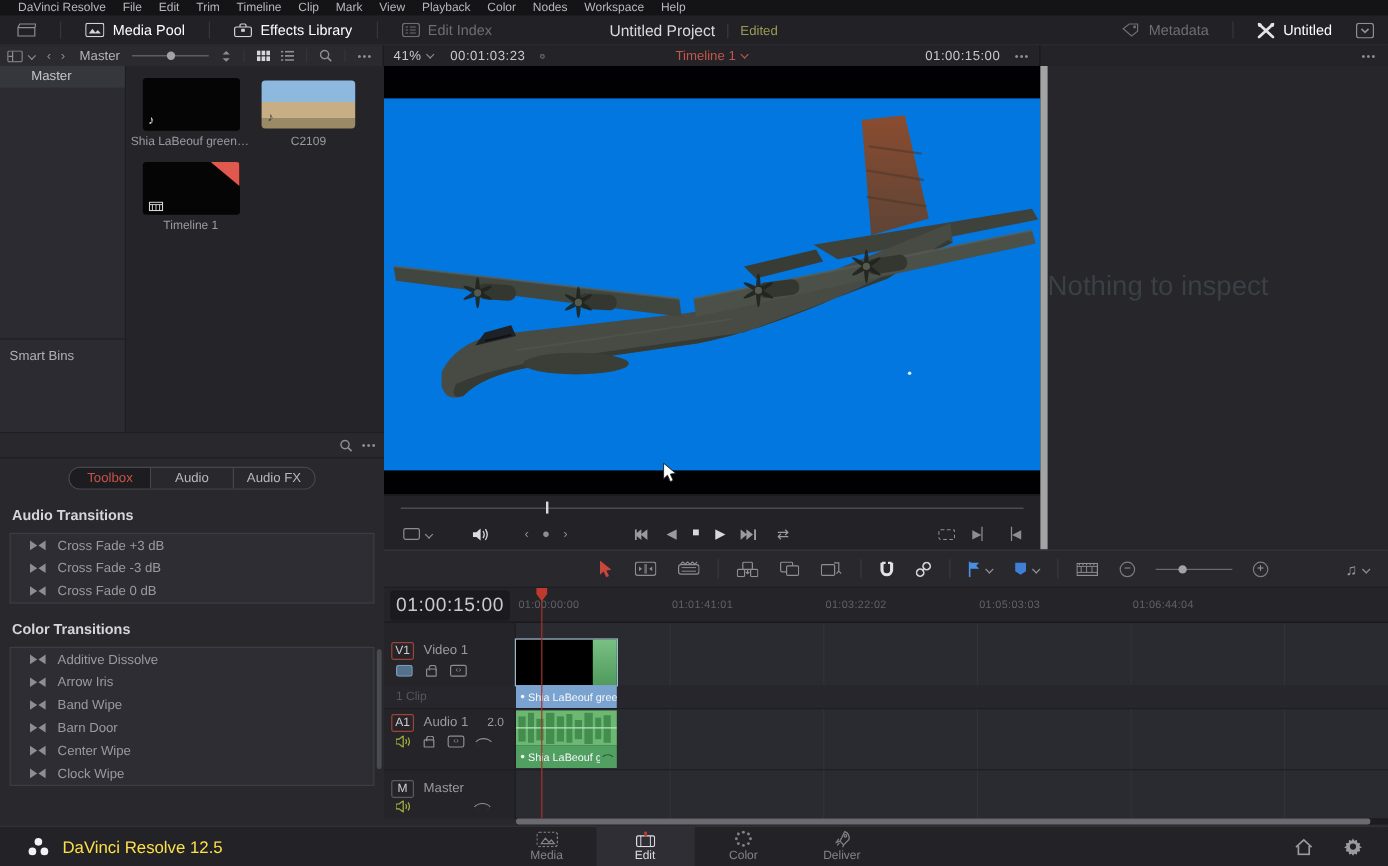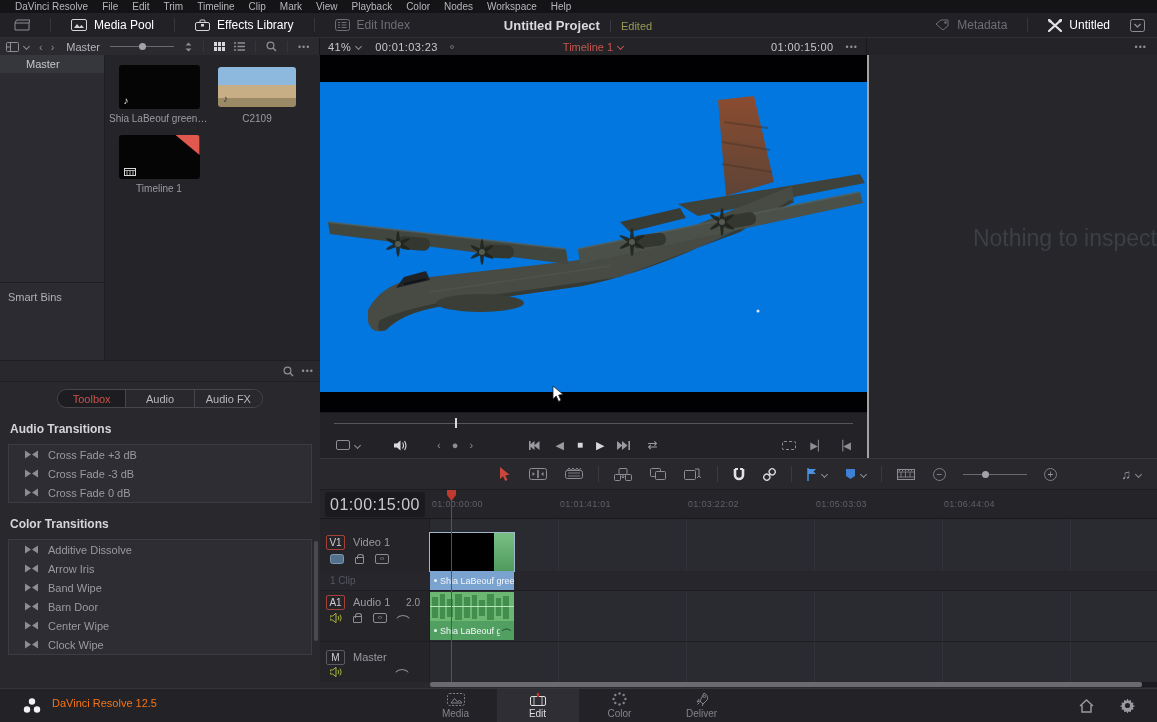--- a/index.html
+++ b/index.html
@@ -18,21 +18,21 @@
              color:#b6b6bc; display:flex; align-items:center; padding-left:8px; }
   .menubar span { padding:0 7px; cursor:default; }
 
   
   .header { top:13px; left:0; width:1157px; height:25px; background:#212126;
             border-bottom:1px solid #2e2e33; display:flex; align-items:center; font-size:12px; }
   .hbtn { display:flex; align-items:center; gap:7px; padding:0 10px; height:100%; color:#ffffff; }
   .hbtn.dim { color:#6e6e76; }
   .proj-title { left:0; right:0; top:13px; height:25px; display:flex; justify-content:center;
                 align-items:center; gap:10px; pointer-events:none; }
-  .proj-title b { color:#dadade; font-size:13px; font-weight:bold; }
+  .proj-title b { color:#dadade; font-size:13px; font-weight:normal; }
   .proj-title i { color:#9a9a55; font-size:11px; font-style:normal; border-left:1px solid #3a3a40; padding-left:10px; }
 
   
   .row3 { top:38px; left:0; width:1157px; height:17px; display:flex; font-size:11px; }
   .mp-bar { width:320px; background:#2a2a2f; border-right:1px solid #1a1a1d; display:flex; align-items:center; padding:0 6px; }
   .vw-bar { width:547px; background:#232328; border-right:1px solid #1a1a1d; display:flex; align-items:center; padding:0 8px; position:relative; }
   .in-bar { flex:1; background:#232328; display:flex; align-items:center; justify-content:flex-end; padding:0 10px; }
   .slider { width:64px; height:1px; background:#6a6a70; position:relative; margin:0 10px; }
   .slider i { position:absolute; top:-3px; width:7px; height:7px; border-radius:50%; background:#a2a2a8; }
   .dots { letter-spacing:1px; font-size:9px; color:#8d8d94; }
@@ -72,22 +72,22 @@
   .scrub .line { position:absolute; left:14px; right:14px; top:10px; height:1px; background:#56565c; }
   .scrub .ph { position:absolute; left:135px; top:5px; width:2px; height:10px; background:#dadade; }
   .transport { position:absolute; top:377px; left:0; width:547px; height:26px; background:#232327; display:flex; align-items:center; padding:0 16px; }
   .tgroup { position:absolute; left:0; right:0; display:flex; justify-content:center; align-items:center; gap:13px; color:#9a9aa0; }
   .tbtn { font-size:11px; line-height:1; }
   .aspect { width:14px; height:10px; border:1px solid #8d8d94; border-radius:2px; display:inline-block; }
   .dashedbox { width:14px; height:9px; border:1px dashed #8d8d94; border-radius:2px; display:inline-block; }
   .jog { color:#8d8d94; font-size:11px; letter-spacing:4px; }
 
   
-  .inspector { top:55px; left:867px; width:290px; height:403px; background:#26262b; border-left:2px solid #a3a3a3;
-               display:flex; justify-content:flex-end; }
+  .inspector { top:55px; left:867px; width:290px; height:403px; background:#26262b; border-left:6px solid #a3a3a3;
+               display:flex; justify-content:flex-start; }
   .insp-empty { margin-top:170px; font-size:23px; color:#3b3f46; }
 
   
   .tl-toolbar { top:458px; left:320px; width:837px; height:32px; background:#28282d;
                 border-top:1px solid #36363b; border-bottom:1px solid #1e1e22;
                 display:flex; align-items:center; gap:0; }
   .tt { padding:0 9px; display:flex; align-items:center; }
   .vsep { width:1px; height:16px; background:#3a3a40; margin:0 6px; }
   .zoom-slider { width:64px; height:1px; background:#6a6a70; position:relative; margin:0 8px; }
   .zoom-slider i { position:absolute; top:-3px; left:30%; width:7px; height:7px; border-radius:50%; background:#a2a2a8; }
@@ -131,21 +131,21 @@
   .aclip .cliplabel { background:#52a061; }
   .cdot { width:3px; height:3px; border-radius:50%; background:#eef4f8; flex:none; }
   .ph-line { position:absolute; left:131px; top:8px; width:1px; height:184px; background:#a93226; z-index:5; }
   .ph-marker { position:absolute; left:125px; top:0; z-index:6; }
   .h-scroll { position:absolute; left:110px; top:192px; width:727px; height:5px; background:#1c1c20; }
   .h-scroll i { position:absolute; left:0; top:0; height:5px; width:712px; background:#6a6a70; border-radius:2px; }
 
   
   .footer { top:688px; left:0; width:1157px; height:34px; background:#222227; border-top:1px solid #35353a;
             display:flex; align-items:center; }
-  .brand { display:flex; align-items:flex-start; gap:10px; padding-left:22px; color:#f97316; font-size:11px; }
+  .brand { display:flex; align-items:flex-end; gap:10px; padding-left:22px; color:#fde047; font-size:14px; }
   .pages { position:absolute; left:0; right:0; display:flex; justify-content:center; }
   .page { width:82px; height:34px; display:flex; flex-direction:column; align-items:center; justify-content:center;
           gap:2px; font-size:10px; color:#83838b; }
   .page.active { background:#2e2e34; color:#dedee2; }
   .foot-right { position:absolute; right:0; display:flex; gap:26px; padding-right:22px; color:#9a9aa0; }
   .cursor { position:absolute; left:232px; top:330px; z-index:9; }
 </style>
 </head>
 <body>
 

